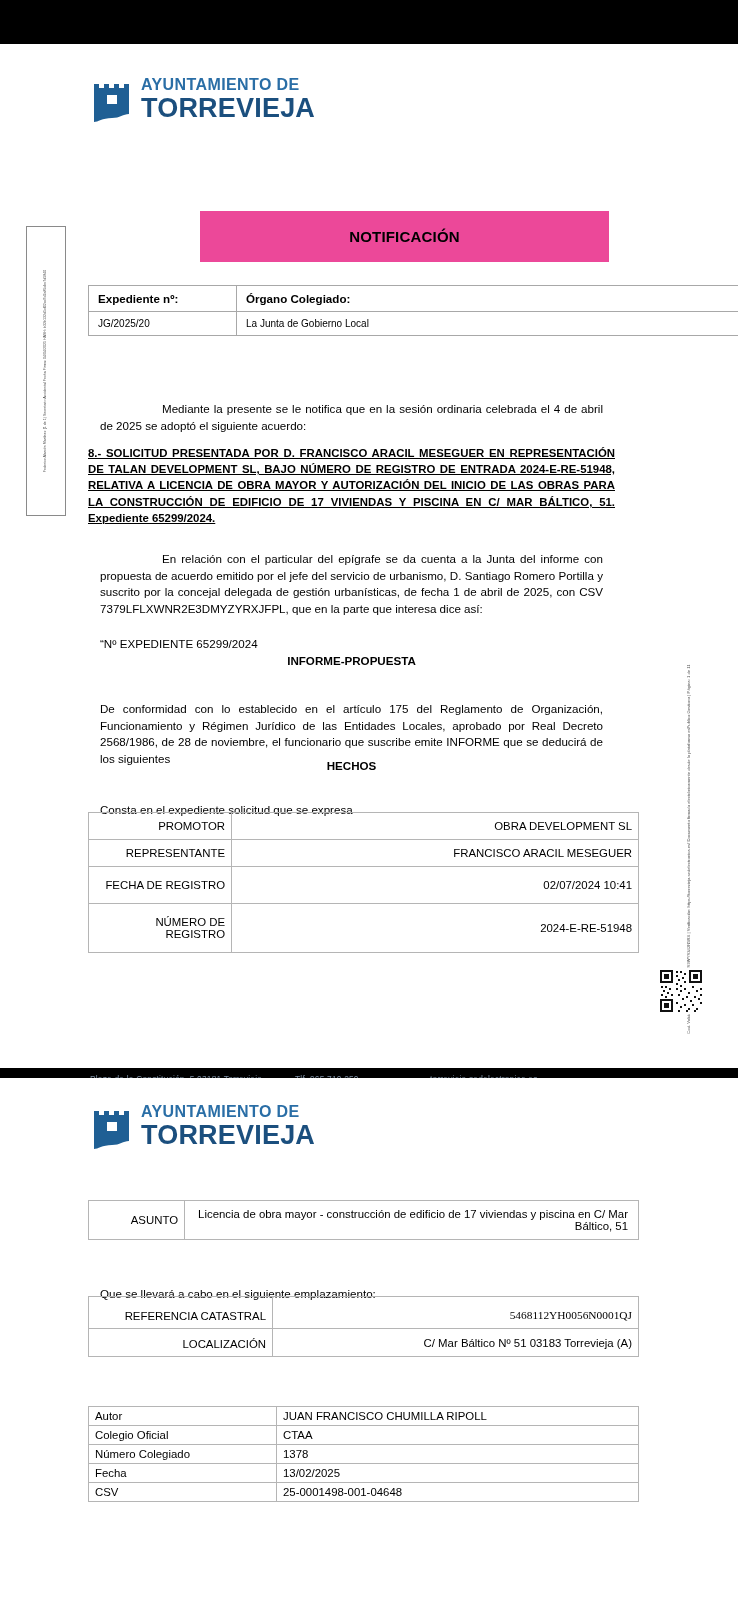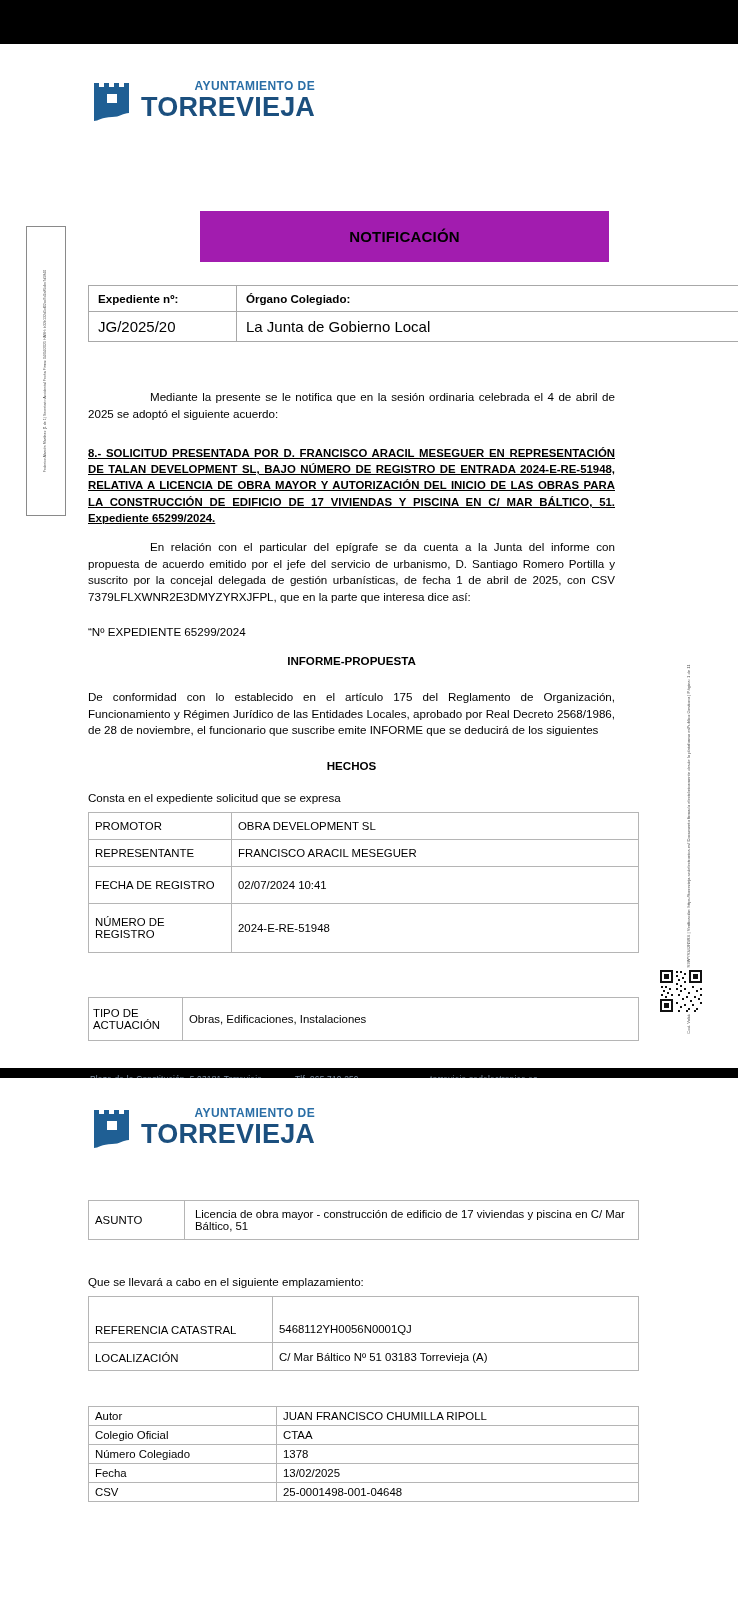--- a/index.html
+++ b/index.html
@@ -22,21 +22,21 @@
   }
   .page-1 { height: 1024px; }
   .page-gap { height: 10px; background: #000; }
   .page-2 { height: 522px; }
 
   .sheet-inner { position: relative; width: 738px; height: 100%; }
 
   
   .logo-wrap { position: absolute; left: 92px; top: 33px; display: flex; align-items: flex-end; gap: 9px; }
   .logo-mark { width: 40px; height: 46px; position: relative; }
-  .logo-sub { font-size: 12px; letter-spacing: .4px; color: #2a6ea6; font-weight: 600; line-height: 1; margin-bottom: 2px; text-align: right; }
+  .logo-sub { font-size: 16px; letter-spacing: .4px; color: #2a6ea6; font-weight: 600; line-height: 1; margin-bottom: 2px; }
   .logo-main { font-size: 27px; letter-spacing: .2px; color: #1b4f7e; font-weight: 700; line-height: 1; }
   .logo-txt { padding-bottom: 2px; }
 
   
   .left-stamp {
     position: absolute; left: 26px; top: 182px;
     width: 40px; height: 290px;
     border: 1px solid #8a8a8a;
     background: #fff;
   }
@@ -64,45 +64,45 @@
   }
 
   .qr {
     position: absolute; right: 34px; bottom: 54px;
     width: 46px; height: 46px;
   }
 
   .notif-band {
     position: absolute; left: 200px; top: 167px;
     width: 409px; height: 51px;
-    background: #a21caf;
+    background: #ec4899;
     display: flex; align-items: center; justify-content: center;
   }
   .notif-band span { font-size: 15px; font-weight: 700; color: #000; letter-spacing: .2px; }
 
   table.box { border-collapse: collapse; width: 100%; }
-  table.box td { border: 1px solid #a8a8a8; padding: 6px 9px; font-size: 15px; color: #000; vertical-align: middle; }
+  table.box td { border: 1px solid #a8a8a8; padding: 6px 9px; font-size: 10px; color: #000; vertical-align: middle; }
 
   .exp-table { position: absolute; left: 88px; top: 241px; width: 521px; }
   .exp-table td { height: 22px; }
   .exp-table .hd { font-weight: 700; font-size: 11.6px; }
   .exp-table .c1 { width: 148px; }
 
-  .para { font-size: 11.6px; line-height: 16.5px; color: #000; text-align: justify; margin: 0; }
+  .para { font-size: 11.6px; line-height: 16.5px; color: #000; text-align: justify; margin: 12px; }
   .para.ind { text-indent: 62px; }
   .para-blk { position: absolute; left: 88px; width: 527px; }
 
   .heading-bold {
     font-size: 11.4px; line-height: 16.2px; font-weight: 700;
     text-decoration: underline; text-align: justify; color: #000;
   }
 
   
   .dt { border-collapse: collapse; width: 100%; }
-  .dt td { border: 1px solid #b5b5b5; font-size: 11.4px; color: #000; text-align: left; padding: 7px 6px; }
+  .dt td { border: 1px solid #b5b5b5; font-size: 11.4px; color: #000; text-align: right; padding: 7px 6px; }
   .dt td.k { width: 143px; }
 
   .flat { border-collapse: collapse; width: 100%; }
   .flat td { border: 1px solid #b5b5b5; font-size: 11.4px; color: #000; padding: 3px 6px; }
   .flat td.k { width: 188px; }
 
   .footer-line {
     position: absolute; left: 90px; top: 1030px; width: 530px;
     font-size: 8.4px; color: #7d8fa3; letter-spacing: .2px;
     display: flex; gap: 0;
@@ -205,30 +205,20 @@
             <td>02/07/2024 10:41</td>
           </tr>
           <tr>
             <td class="k" style="padding:12px 6px;">NÚMERO DE REGISTRO</td>
             <td>2024-E-RE-51948</td>
           </tr>
         </tbody>
           </table>
       </div>
 
-      <div class="para-blk" style="top:953px; width:551px;">
-        <table class="dt">
-          <tbody>
-              <tr>
-            <td class="k" style="width:94px; padding:9px 4px;">TIPO DE ACTUACIÓN</td>
-            <td>Obras, Edificaciones, Instalaciones</td>
-          </tr>
-        </tbody>
-          </table>
-      </div>
 
       <div class="right-strip">
         <div class="rot">Cod. Validación: 5XNHAMXVPRQES9WYS342N5RX | Verificación: https://torrevieja.sedelectronica.es/ Documento firmado electrónicamente desde la plataforma esPublico Gestiona | Página: 1 de 11</div>
       </div>
 
       <div class="qr">
         <svg width="46" height="46" viewBox="0 0 46 46" xmlns="http://www.w3.org/2000/svg">
           <rect width="46" height="46" fill="#fff"></rect>
           <g fill="#111">
             <rect x="2" y="2" width="13" height="13"></rect>
@@ -325,21 +315,21 @@
 
       <div class="para-blk" style="top:196px;">
         <p class="para">Que se llevará a cabo en el siguiente emplazamiento:</p>
       </div>
 
       <div class="para-blk" style="top:218px; width:551px;">
         <table class="dt">
           <tbody>
               <tr>
             <td class="k" style="width:184px; vertical-align:bottom; padding-bottom:6px;">REFERENCIA CATASTRAL</td>
-            <td style="vertical-align:top; padding-top:26px;">5468112YH0056N0001QJ</td>
+            <td style="vertical-align:top; padding-top:12px;font-family:Liberation Serif, serif;">5468112YH0056N0001QJ</td>
           </tr>
           <tr>
             <td class="k" style="width:184px; vertical-align:bottom; padding-bottom:6px;">LOCALIZACIÓN</td>
             <td style="vertical-align:top; padding-top:8px;">C/ Mar Báltico Nº 51 03183 Torrevieja (A)</td>
           </tr>
         </tbody>
           </table>
       </div>
 
 

